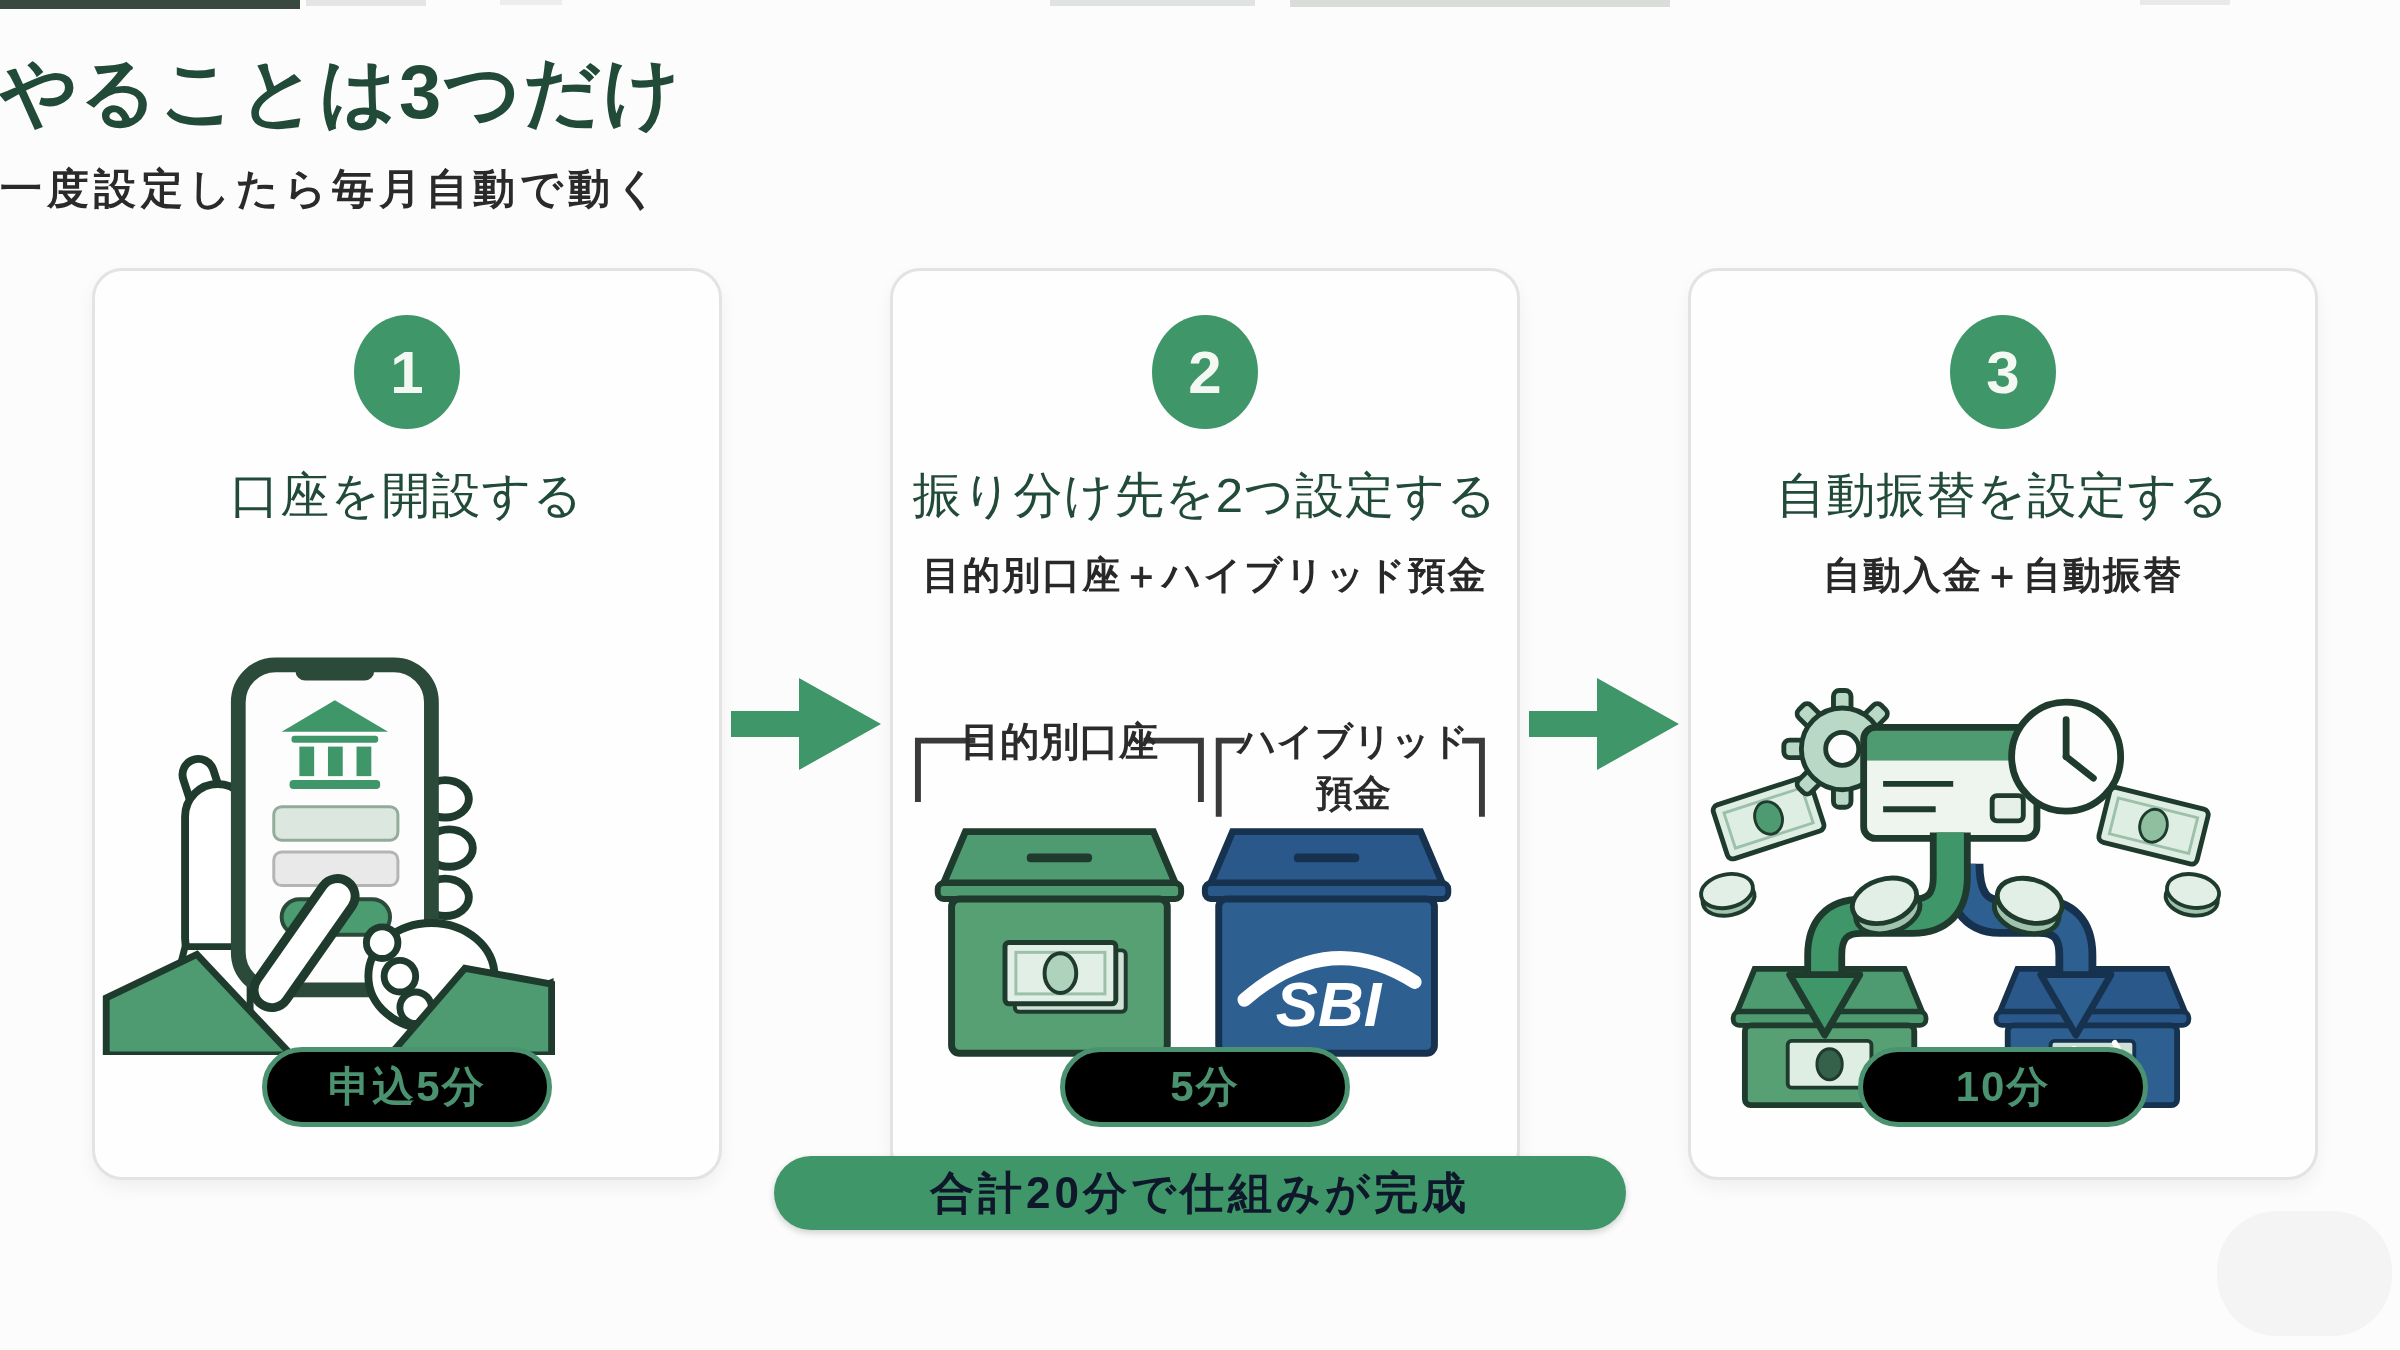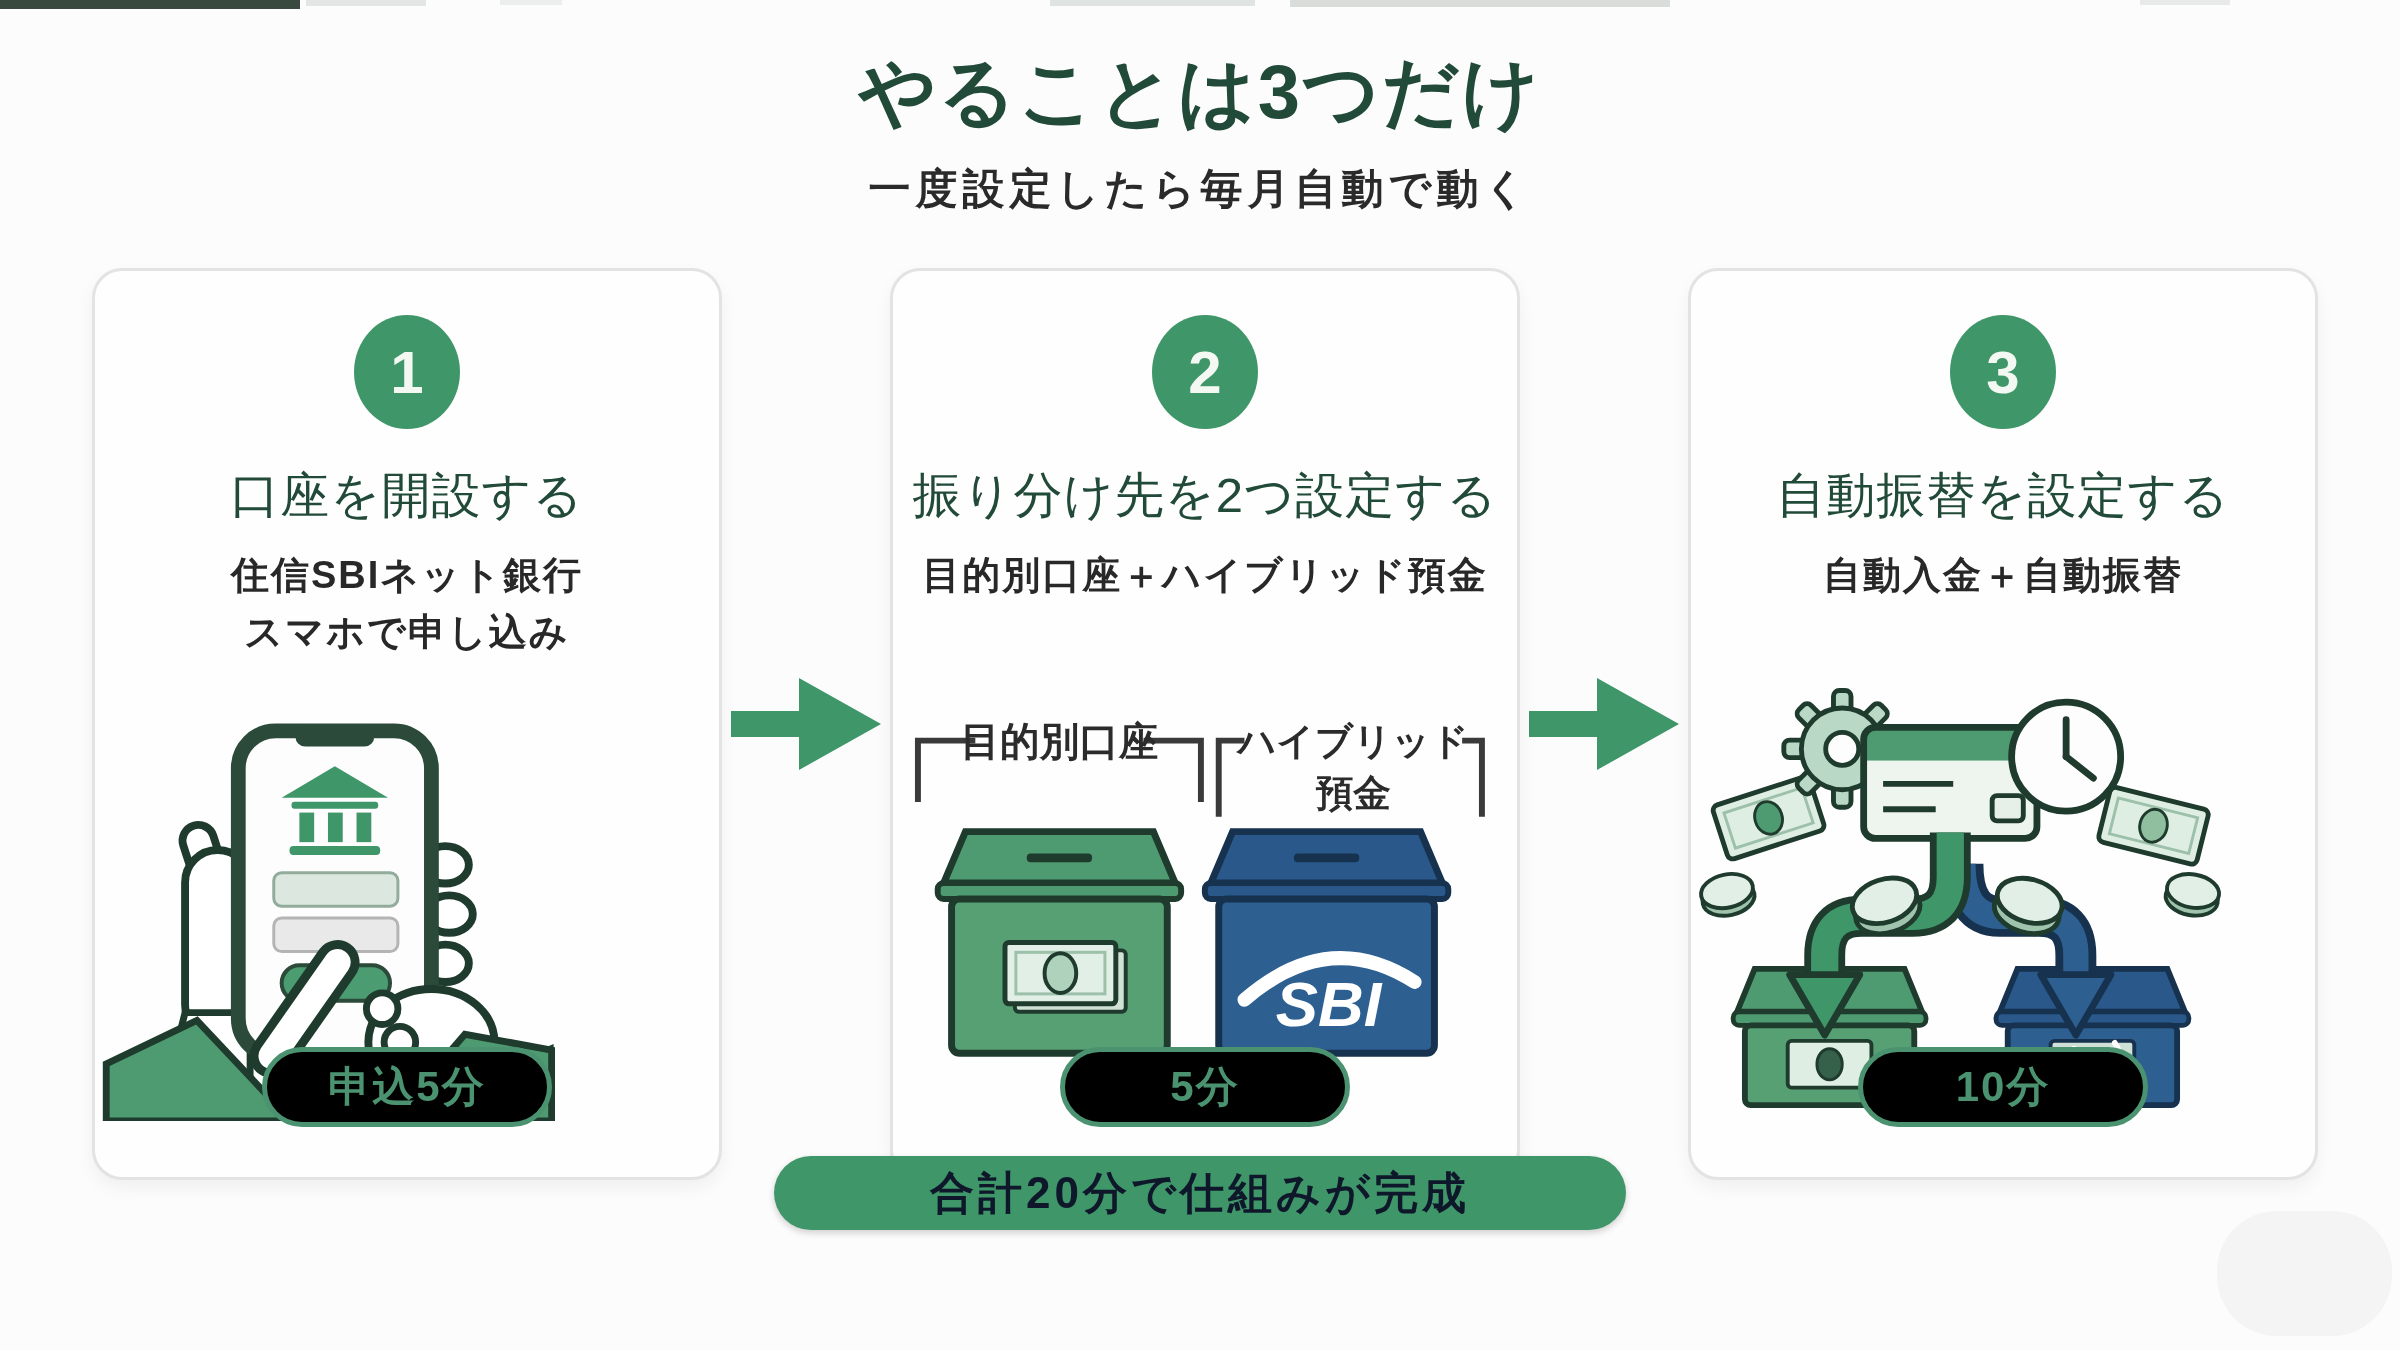--- a/index.html
+++ b/index.html
@@ -10,21 +10,21 @@
   }
   
   .ta{position:absolute;top:0;}
   .ta1{left:0;width:300px;height:9px;background:#39493f;}
   .ta2{left:306px;width:120px;height:6px;background:#e3e6e4;}
   .ta3{left:500px;width:62px;height:5px;background:#eceeed;}
   .ta4{left:1050px;width:205px;height:6px;background:#dfe3e1;}
   .ta5{left:1290px;width:380px;height:7px;background:#d8ddda;}
   .ta6{left:2140px;width:90px;height:5px;background:#e8eae9;}
 
-  .header{position:absolute;top:42px;left:0;width:100%;text-align:center;}
+  .header{position:absolute;top:42px;left:0;width:100%;}
   .title{margin:0;font-size:76px;font-weight:800;color:#214a38;letter-spacing:2px;}
   .subtitle{margin:16px 0 7px;font-size:42px;font-weight:700;color:#2a2a2a;letter-spacing:5px;}
 
   .row{position:absolute;top:268px;left:92px;width:2226px;height:912px;display:flex;align-items:stretch;}
   .card{
     width:630px;box-sizing:border-box;position:relative;
     background:#fefefe;border:3px solid #e3e3e3;border-radius:30px;
     box-shadow:0 8px 18px rgba(0,0,0,.05);
     display:flex;flex-direction:column;align-items:center;
   }
@@ -72,24 +72,20 @@
 <div class="header">
   <h1 class="title">やることは3つだけ</h1>
   <p class="subtitle">一度設定したら毎月自動で動く</p>
 </div>
 
 <div class="row">
 
   <section class="card">
     <div class="circle">1</div>
     <h2 class="card-title">口座を開設する</h2>
-    <p class="card-desc">
-      <span>住信SBIネット銀行</span><br>
-      <span>スマホで申し込み</span>
-    </p>
     <div class="illu">
       <svg width="460" height="404" viewBox="0 0 460 410">
 
         <g fill="#ffffff" stroke="#1f3b2d" stroke-width="8">
           <rect x="95" y="108" width="32" height="95" rx="16" transform="rotate(-18 111 155)"></rect>
           <rect x="88" y="135" width="66" height="190" rx="33"></rect>
           <polygon points="88,300 154,300 154,410 60,410" stroke-width="7"></polygon>
         </g>
 
         <g fill="#ffffff" stroke="#1f3b2d" stroke-width="8">

